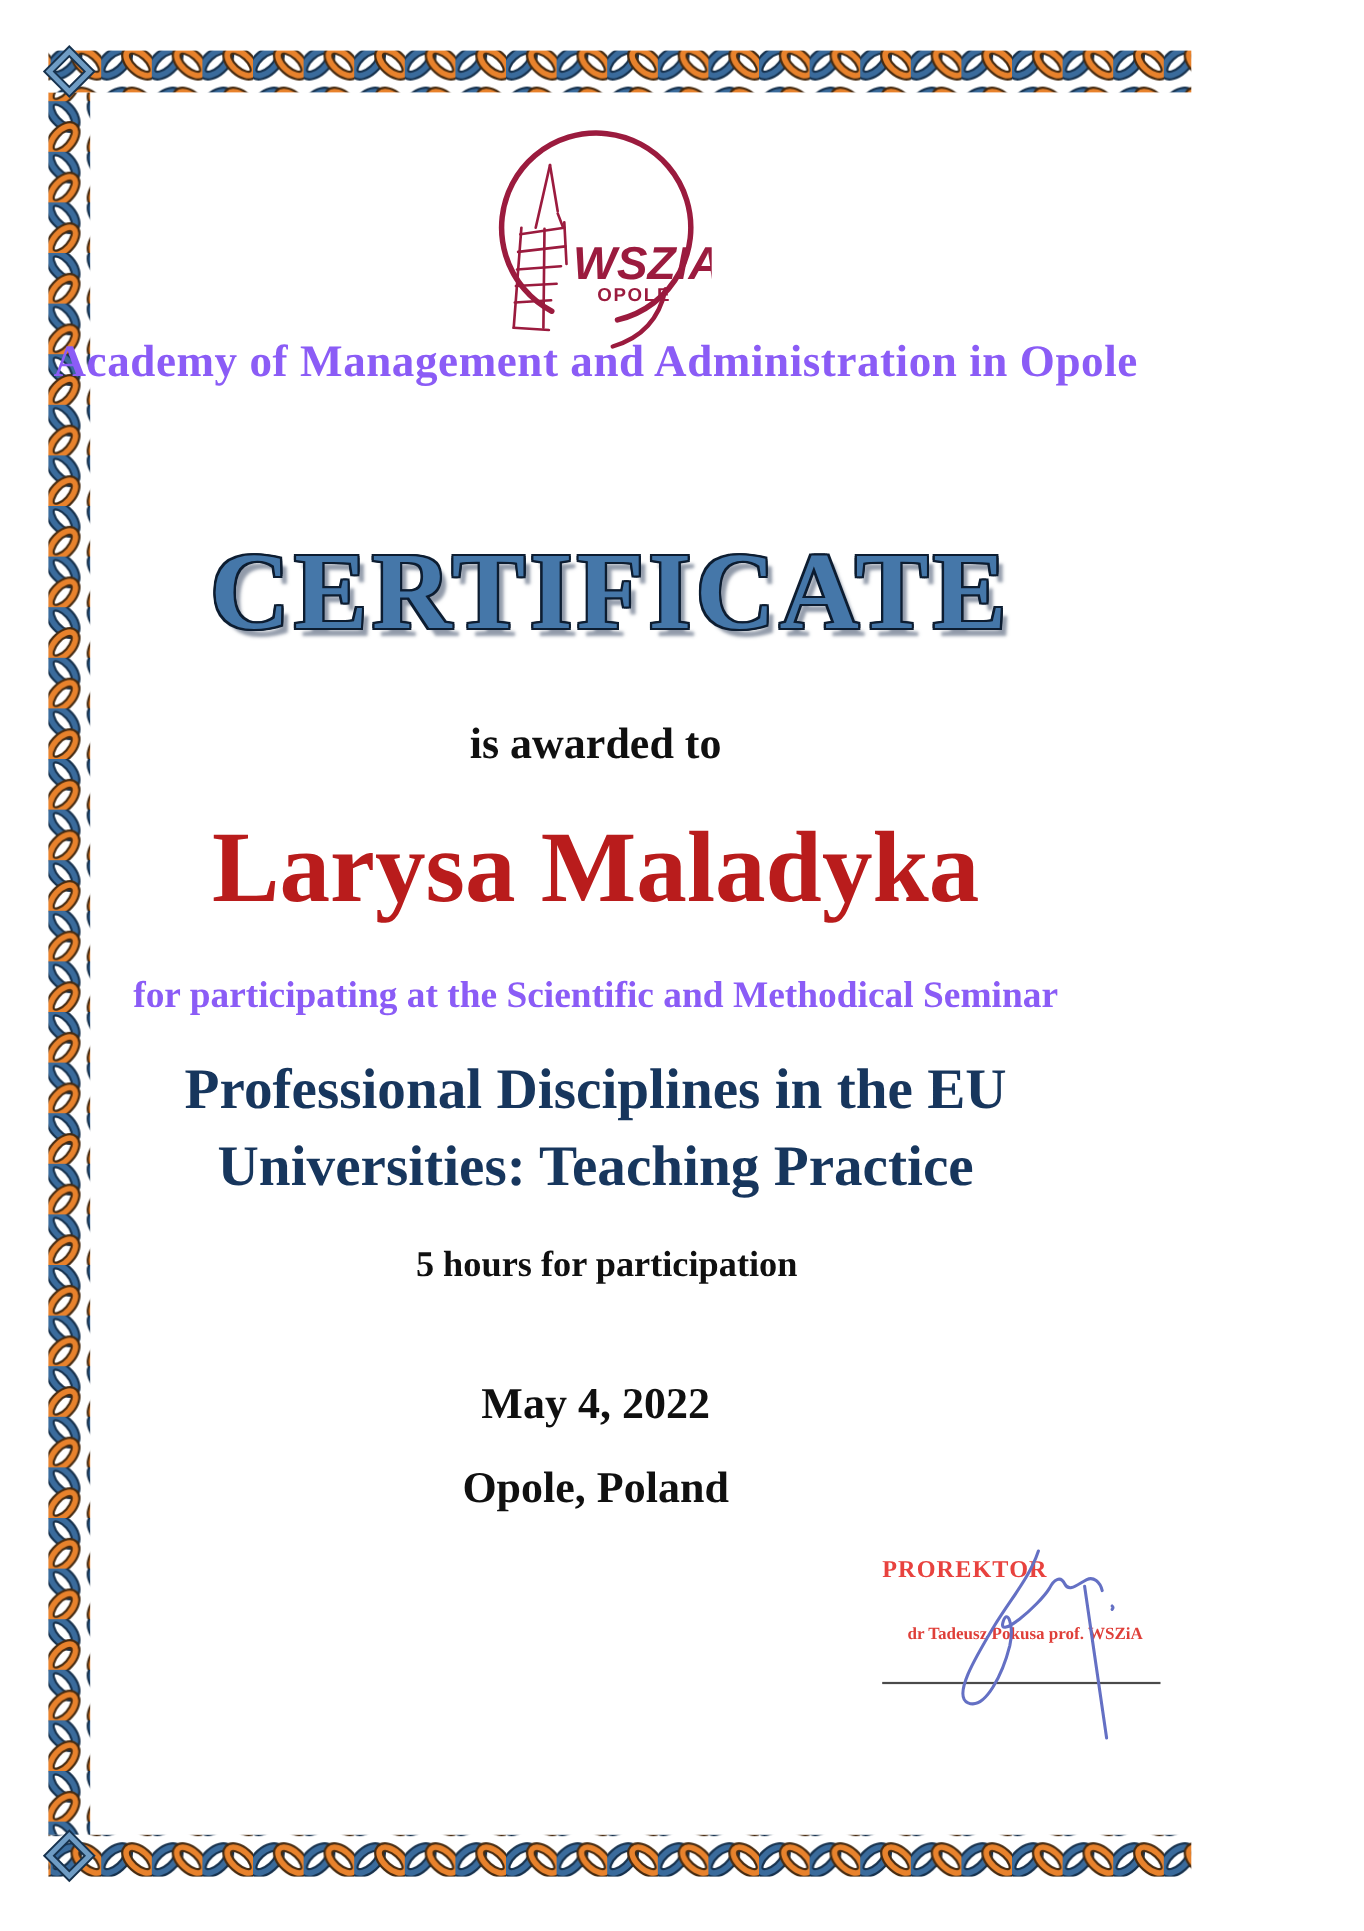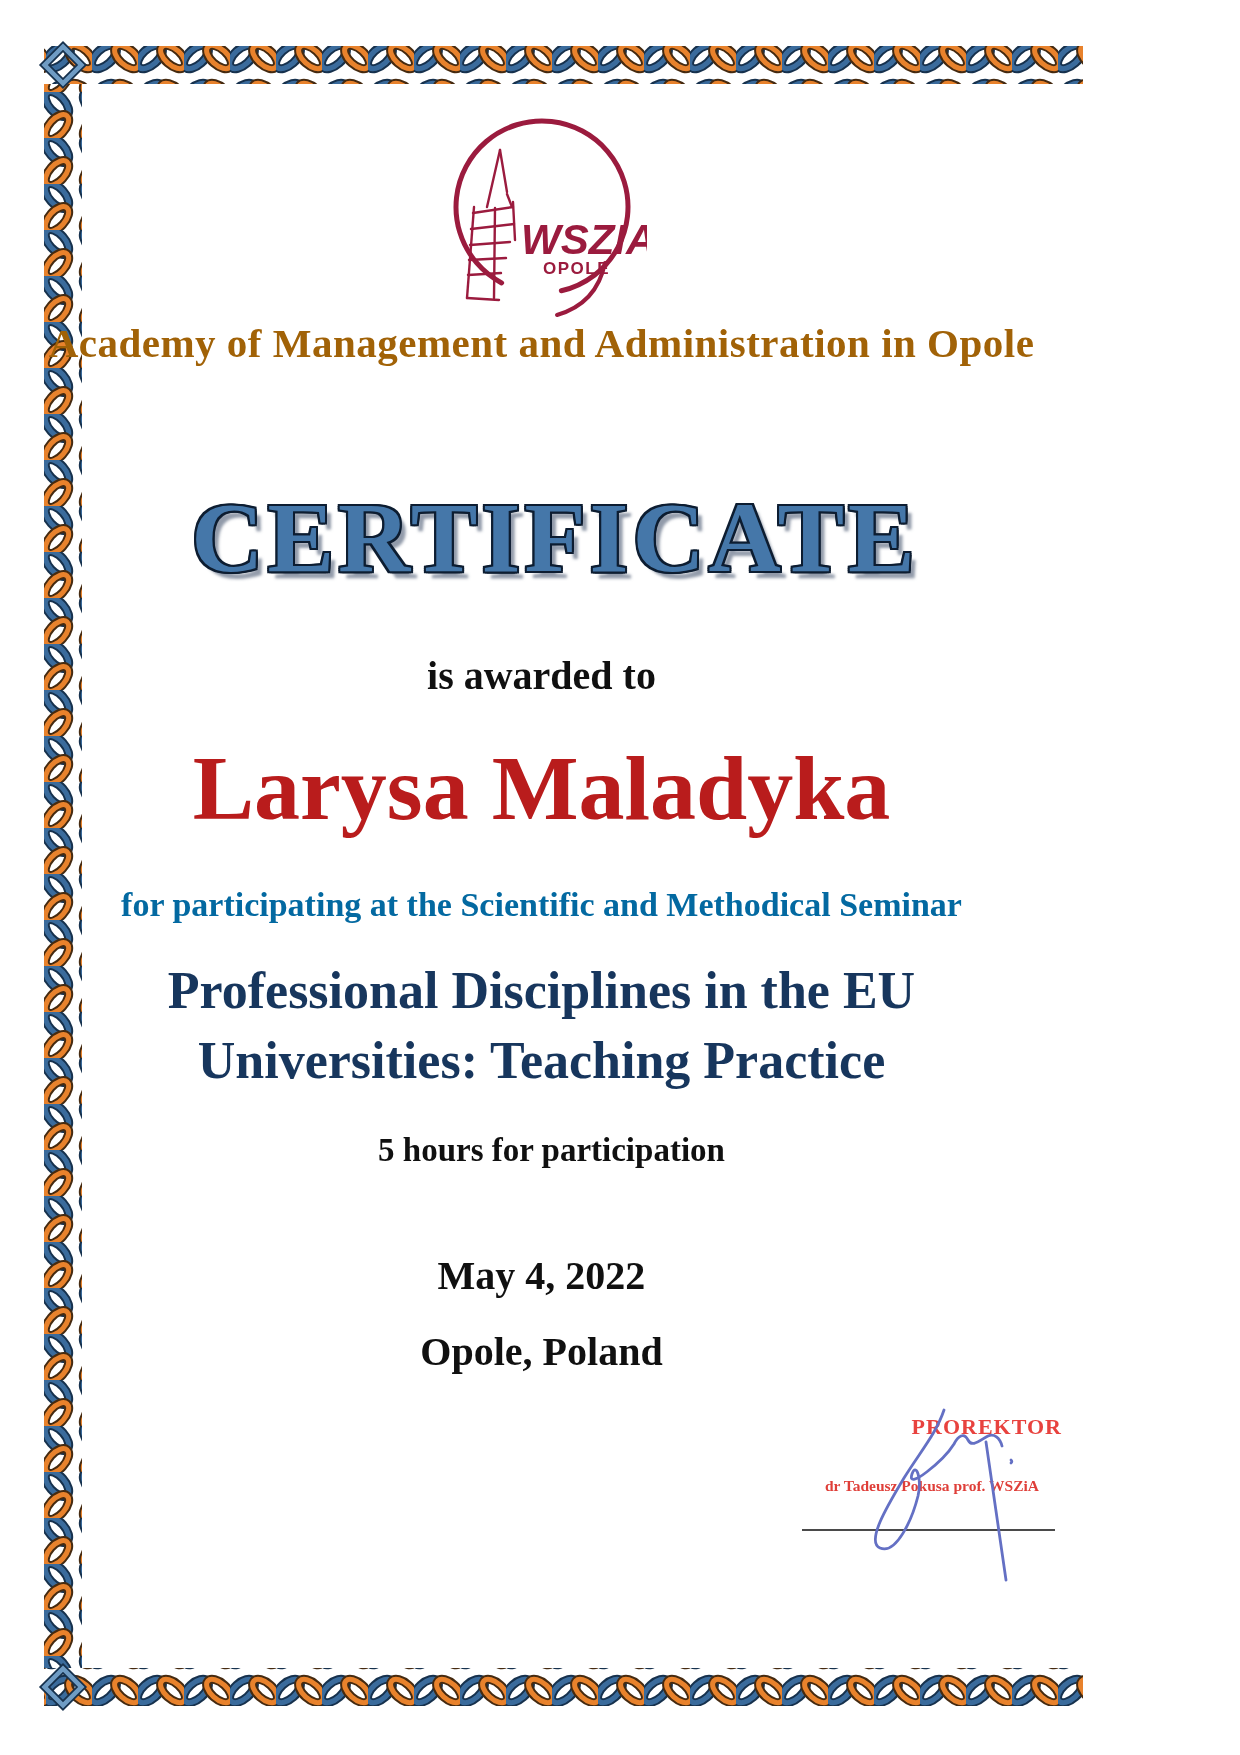--- a/index.html
+++ b/index.html
@@ -7,43 +7,43 @@
     position:relative;
     width:1083px;height:1755px;
     background:#ffffff;
     overflow:hidden;
     font-family:"Liberation Serif", serif;
   }
   .border-svg{position:absolute;left:0;top:0;}
   .ctext{position:absolute;left:0;right:0;text-align:center;}
 
   .institution{
-    top:319px;
-    font-size:41px;font-weight:bold;color:#a16207;letter-spacing:0.5px;
+    top:304px;
+    font-size:41px;font-weight:bold;color:#8b5cf6;letter-spacing:0.5px;
   }
   .cert-title{
     top:488px;
     font-size:100px;font-weight:bold;color:#4577a9;letter-spacing:4px;line-height:1;
     text-shadow:
       -2px -2px 0 #0d1d31, 2px -2px 0 #0d1d31, -2px 2px 0 #0d1d31, 2px 2px 0 #0d1d31,
       -2px 0 0 #0d1d31, 2px 0 0 #0d1d31, 0 -2px 0 #0d1d31, 0 2px 0 #0d1d31,
       6px 7px 3px rgba(110,122,142,0.75);
     padding-left: 27px;
   }
   .awarded{
     top:652px;
     font-size:40px;font-weight:bold;color:#101010;
   }
   .recipient{
     top:738px;
     font-size:92px;font-weight:bold;color:#b91c1c;line-height:1.1;
   }
   .reason{
     top:886px;
-    font-size:34px;font-weight:bold;color:#0369a1;
+    font-size:34px;font-weight:bold;color:#8b5cf6;
   }
   .seminar{
     top:956px;
     font-size:52px;font-weight:bold;color:#17365d;line-height:1.35;
   }
   .hours{
     top:1132px;
     font-size:33px;font-weight:bold;color:#101010;padding-left:20px;
   }
   .date-line{
@@ -56,21 +56,21 @@
   }
 
   .logo-wrap{
     position:absolute;left:50%;top:112px;transform:translateX(-50%);
     width:210px;height:206px;
   }
 
   .sig-block{position:absolute;left:0;top:0;}
   .sig-role{
     position:absolute;left:802px;top:1414px;width:260px;
-    text-align:right;font-size:22px;font-weight:bold;color:#e8423e;
+    text-align:left;font-size:22px;font-weight:bold;color:#e8423e;
     letter-spacing:1px;
   }
   .sig-name{
     position:absolute;left:772px;top:1477px;width:320px;
     text-align:center;font-size:15.5px;font-weight:bold;color:#df3f39;
   }
   .sig-line{
     position:absolute;left:802px;top:1529px;width:253px;height:2px;background:#4a4a4a;
   }
   .sig-scribble{

